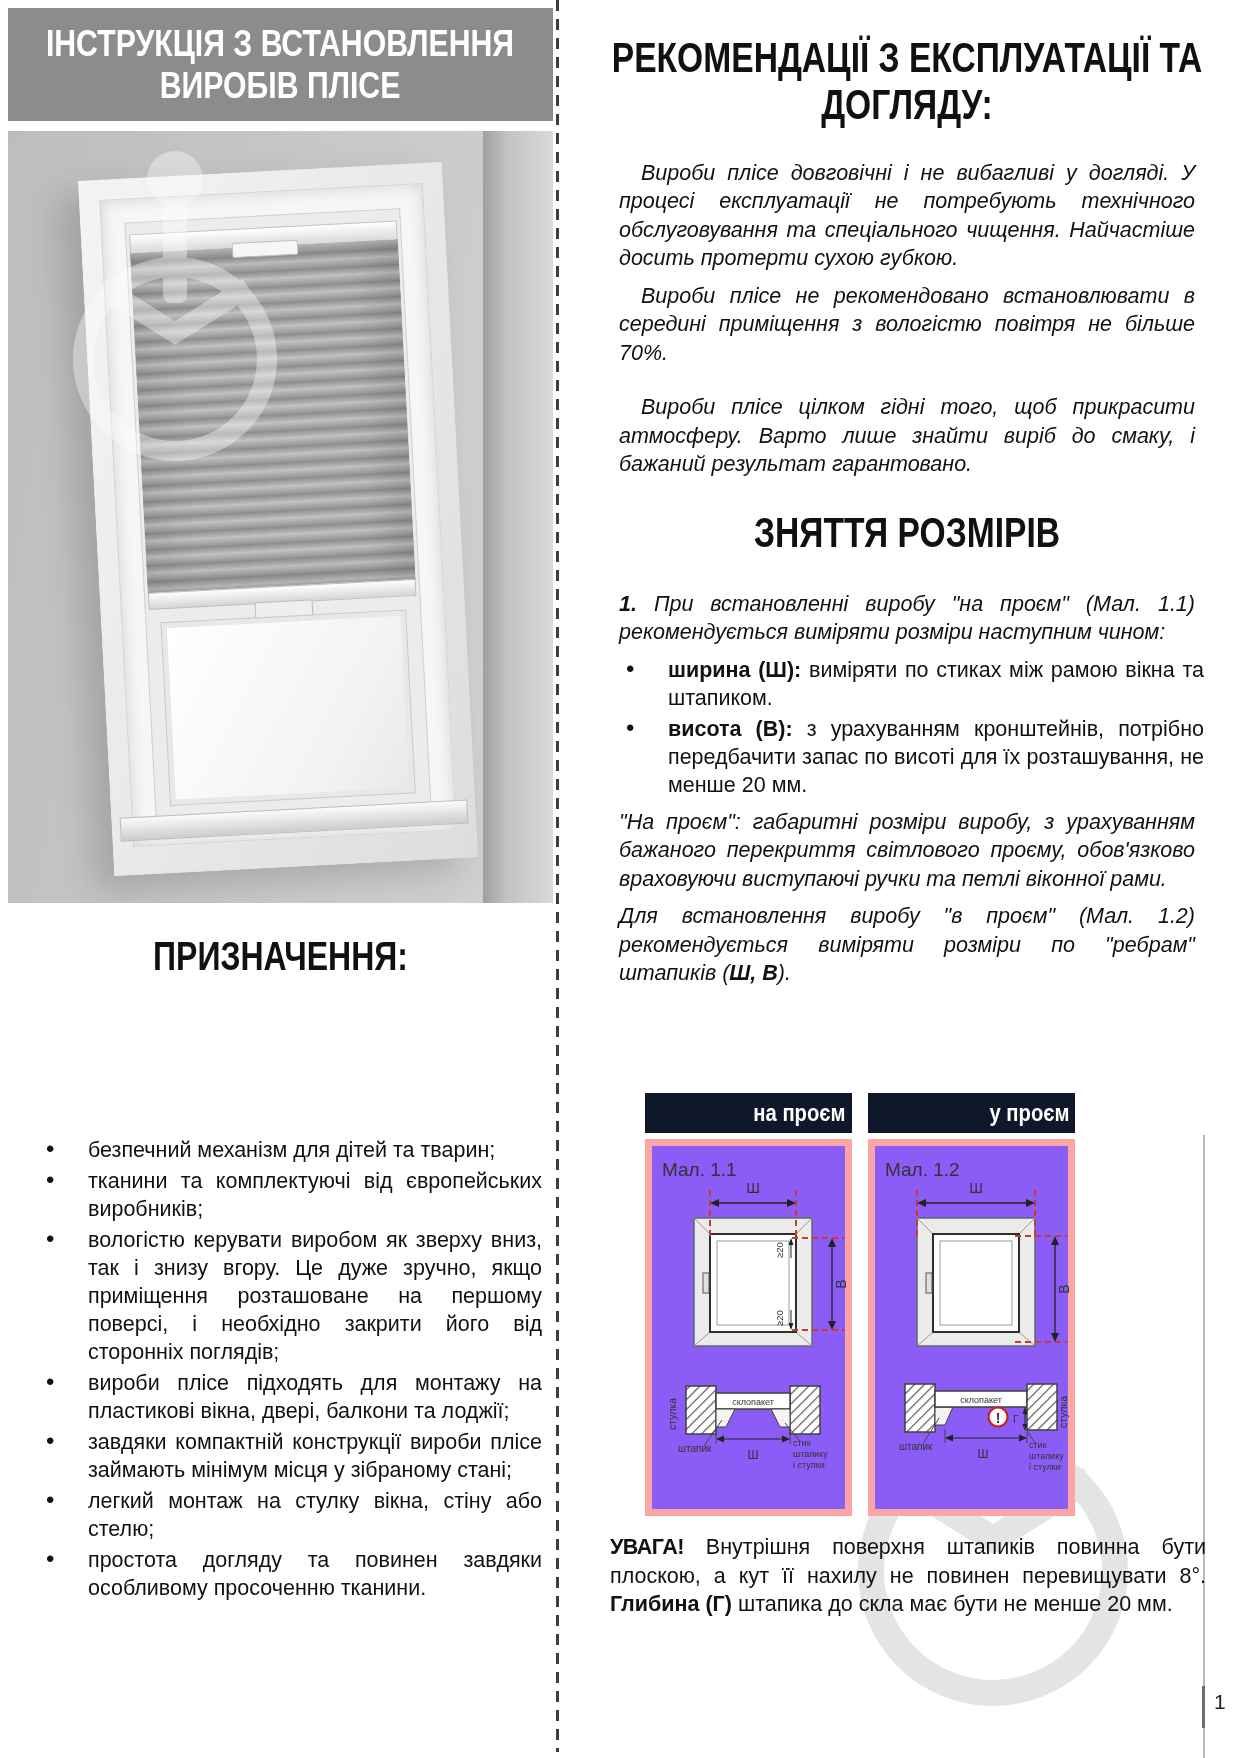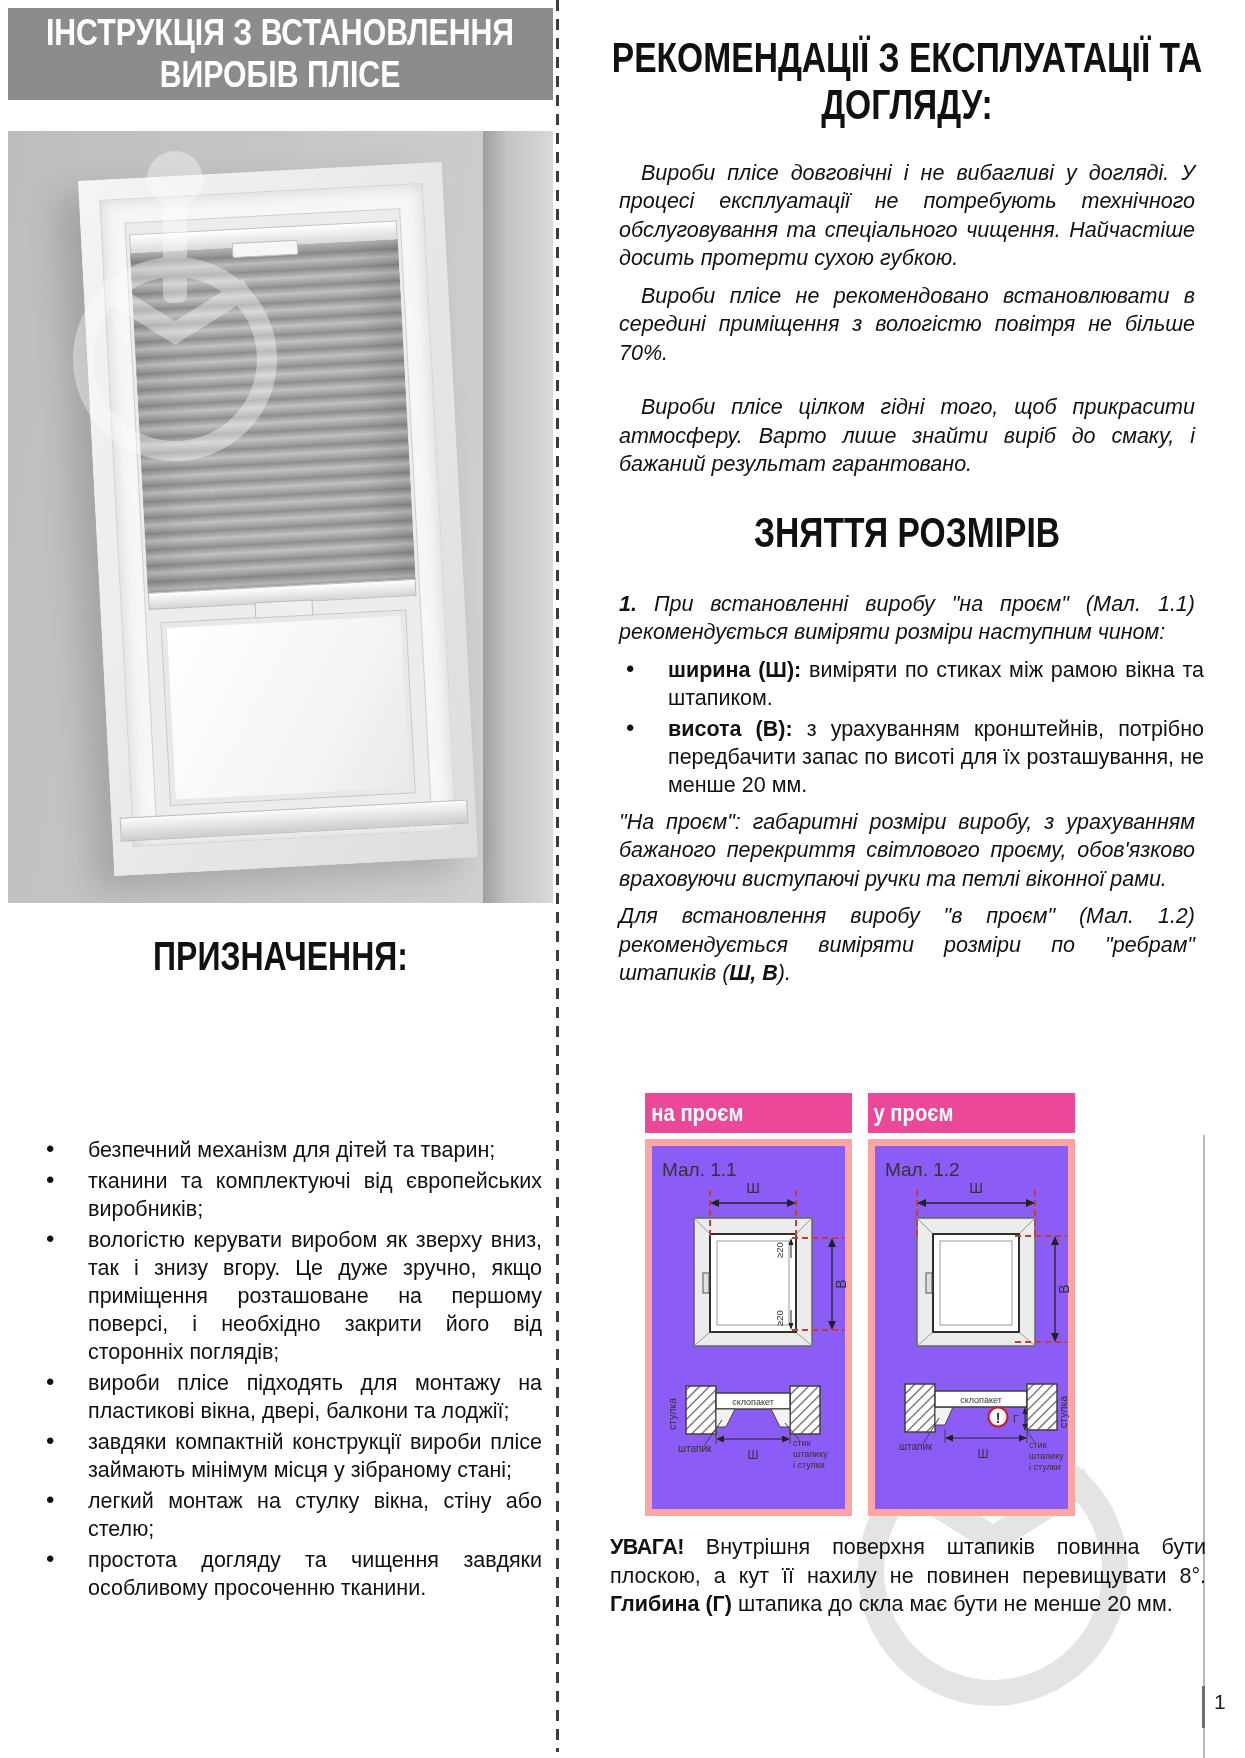--- a/index.html
+++ b/index.html
@@ -4,21 +4,21 @@
 <style>
   html,body{margin:0;padding:0;background:#e9e9e9;}
   #page{position:relative;width:1245px;height:1758px;background:#ffffff;overflow:hidden;
         font-family:"Liberation Sans",sans-serif;color:#111;}
   .abs{position:absolute;}
   .txt{font-size:21.5px;line-height:28.5px;}
   .just{text-align:justify;text-align-last:left;}
   .condensed{transform:scaleX(0.8);transform-origin:50% 50%;}
 
   
-  .title-block{left:8px;top:8px;width:545px;height:92px;background:#8c8c8c;
+  .title-block{left:8px;top:8px;width:545px;height:113px;background:#8c8c8c;
                display:flex;align-items:center;justify-content:center;overflow:visible;}
   .title-text{width:640px;margin-left:-48px;margin-right:-47px;text-align:center;color:#fff;
               font-weight:700;font-size:36px;line-height:1.16;transform:scaleX(0.84);}
 
   .photo{left:8px;top:131px;width:545px;height:772px;overflow:hidden;
          background:linear-gradient(100deg,#bdbdbd 0%,#c9c9c9 55%,#d2d2d2 100%);}
   .ph-wall-right{right:0;top:0;width:70px;height:100%;
                  background:linear-gradient(90deg,#9f9f9f 0%,#c3c3c3 35%,#d9d9d9 100%);}
   .ph-recess{left:88px;top:40px;width:364px;height:696px;transform:rotate(-3deg);
              background:linear-gradient(115deg,#f4f4f4,#dddddd);
@@ -68,21 +68,21 @@
   .p-care3{margin-top:26px !important;font-style:italic;text-indent:22px;}
   .meas-h{margin-top:30px;margin-bottom:33px;text-align:center;font-weight:800;font-size:42px;}
   .bold{font-weight:700;}
   .attn{left:610px;top:1533px;width:596px;z-index:2;}
   .attn-label{font-weight:800;letter-spacing:-0.5px;}
 
   
   .panel{z-index:2;}
   .panel-left{left:645px;top:1093px;width:207px;}
   .panel-right{left:868px;top:1093px;width:207px;}
-  .panel-h{height:40px;background:#ec4899;color:#fff;display:flex;align-items:center;justify-content:flex-start;
+  .panel-h{height:40px;background:#0f172a;color:#fff;display:flex;align-items:center;justify-content:flex-end;
            font-weight:700;font-size:23px;}
   .panel-h span{transform:scaleX(0.88);}
   .panel-b{margin-top:6px;height:363px;border:7px solid #fca5a5;background:#8b5cf6;position:relative;}
   .panel-b svg{display:block;}
   svg text{font-family:"Liberation Sans",sans-serif;fill:#333;}
 
   .wm2{left:828px;top:1283px;z-index:1;opacity:0.55;}
 </style>
 </head>
 <body>
@@ -122,21 +122,21 @@
   </div>
 
 
   <ul class="abs purpose-list">
     <li>безпечний механізм для дітей та тварин;</li>
     <li>тканини та комплектуючі від європейських виробників;</li>
     <li>вологістю керувати виробом як зверху вниз, так і знизу вгору. Це дуже зручно, якщо приміщення розташоване на першому поверсі, і необхідно закрити його від сторонніх поглядів;</li>
     <li>вироби плісе підходять для монтажу на пластикові вікна, двері, балкони та лоджії;</li>
     <li>завдяки компактній конструкції вироби плісе займають мінімум місця у зібраному стані;</li>
     <li>легкий монтаж на стулку вікна, стіну або стелю;</li>
-    <li>простота догляду та чищення завдяки особливому просоченню тканини.</li>
+    <li>простота догляду та повинен завдяки особливому просоченню тканини.</li>
   </ul>
 
   <div class="abs divider"></div>
   <div class="abs right-rule"></div>
   <div class="abs pn-rule"></div>
   <div class="abs pagenum">1</div>
 
   <svg class="abs wm2" width="330" height="430" viewBox="0 0 330 430">
     <g fill="none" stroke="#cfcfcf" stroke-width="26">
       <circle cx="165" cy="288" r="122"></circle>

